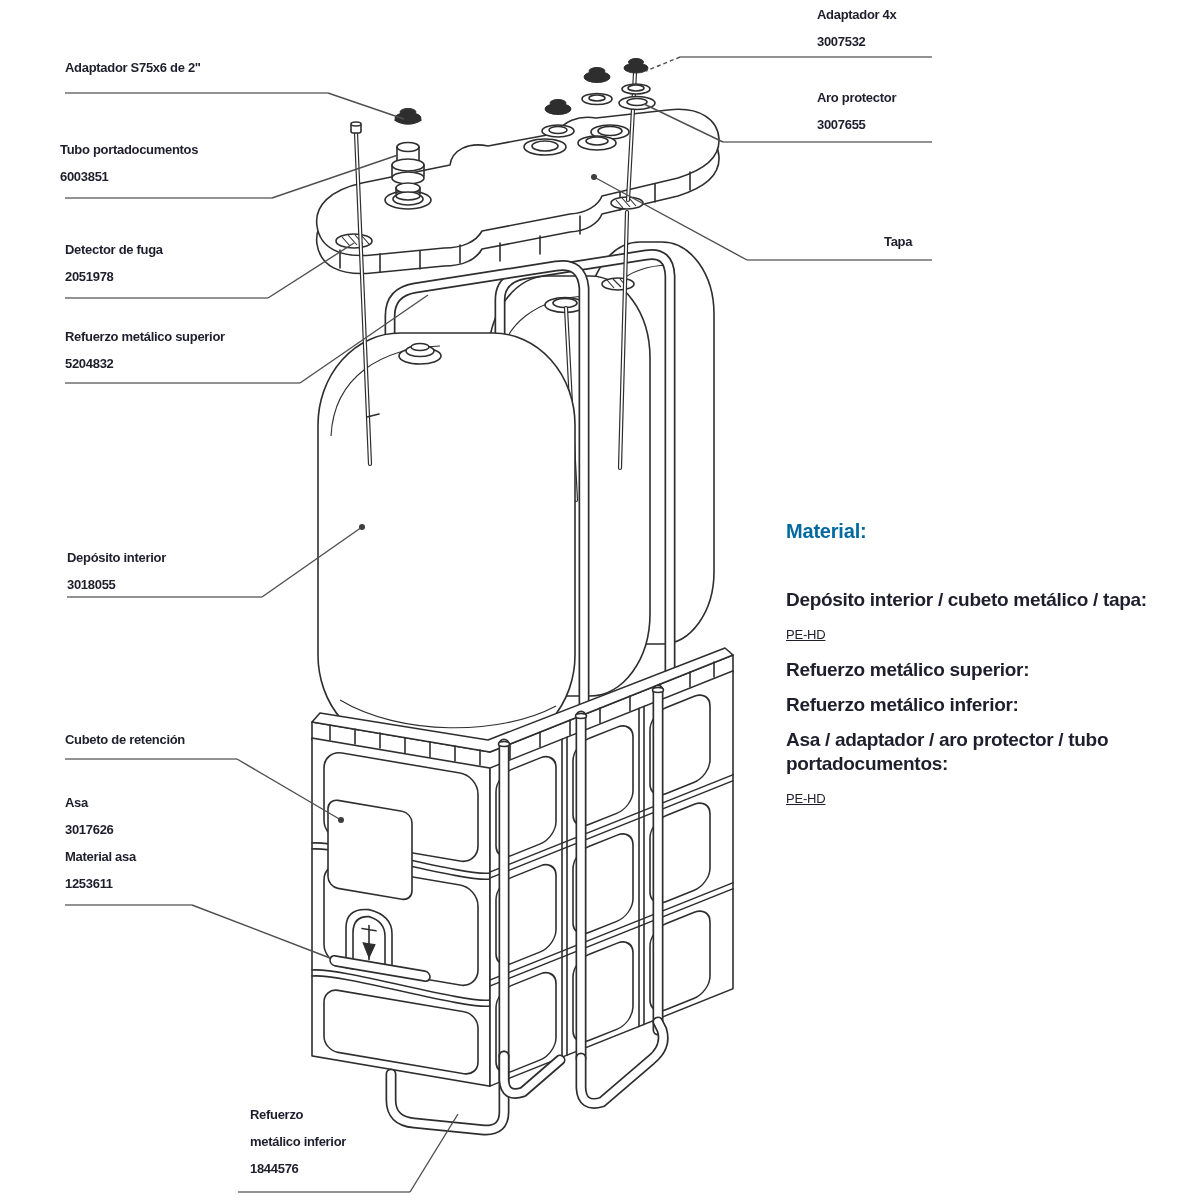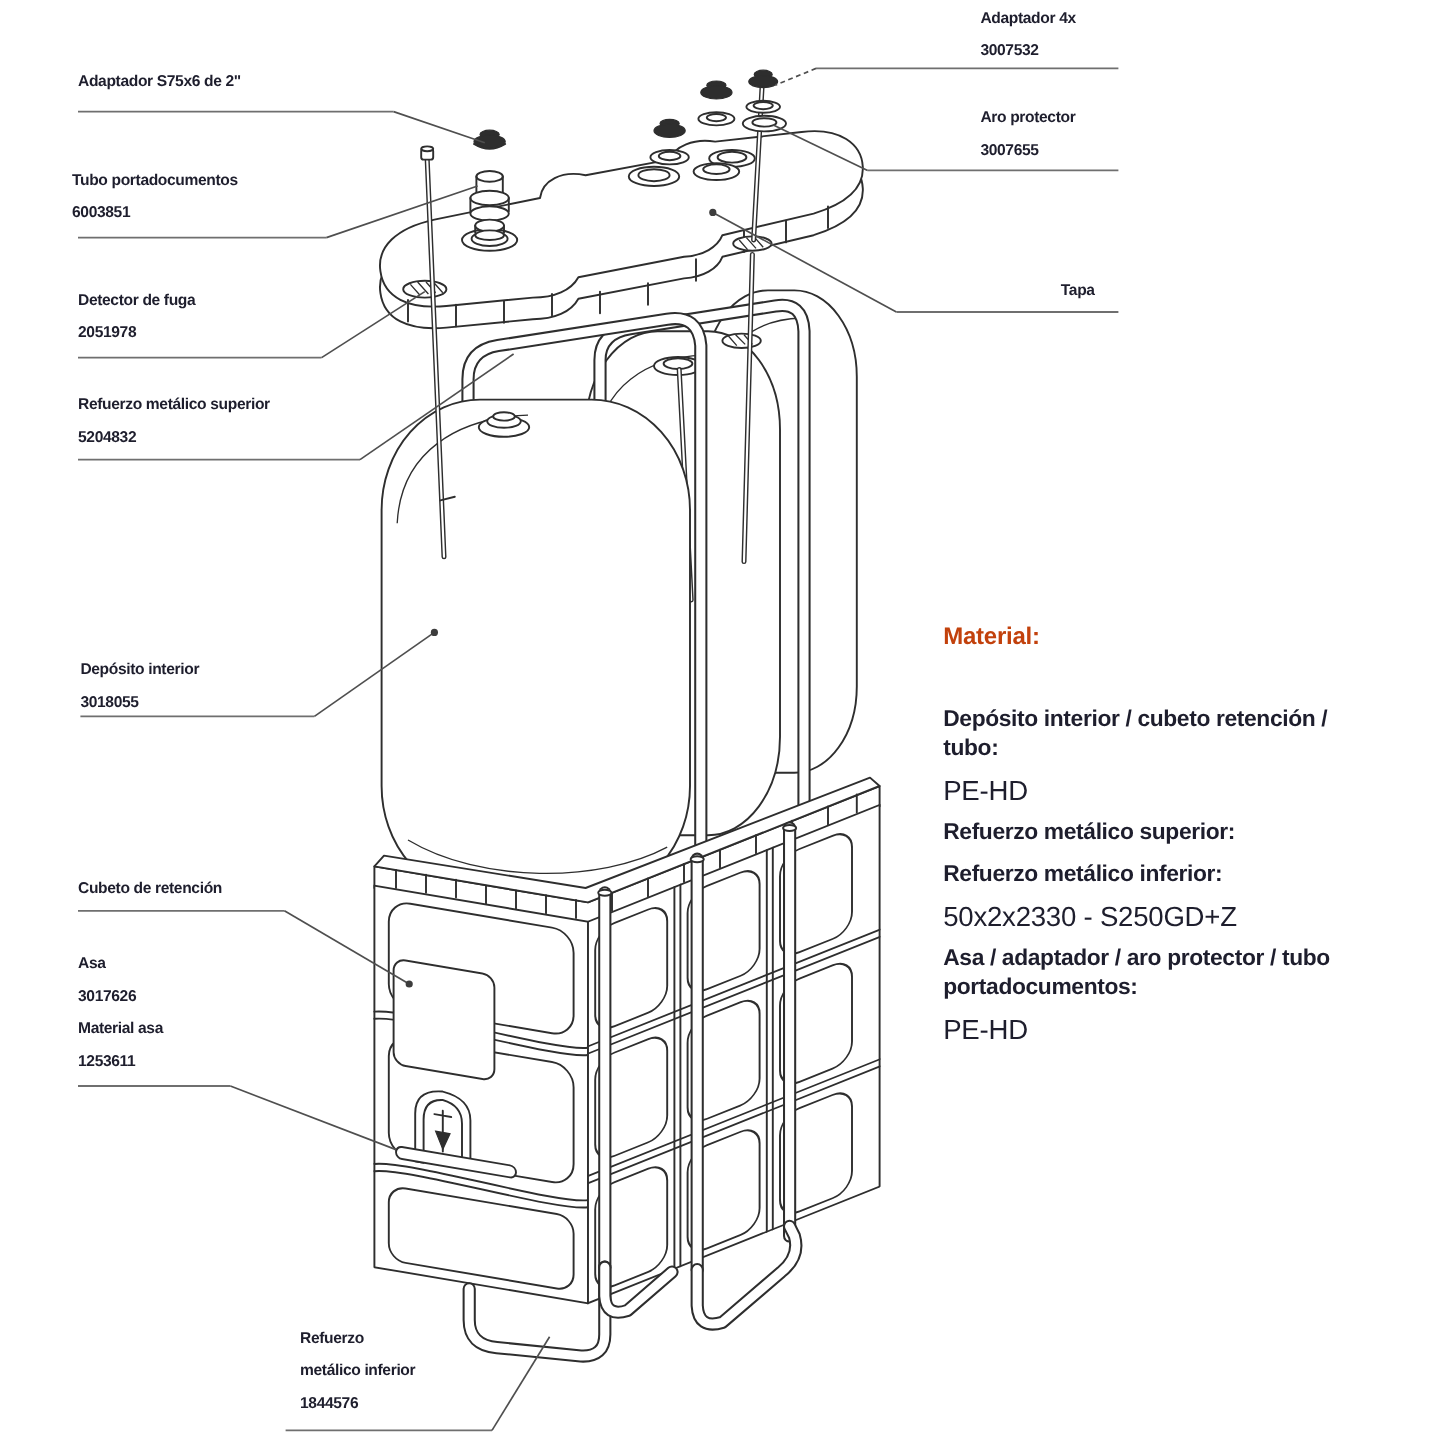--- a/index.html
+++ b/index.html
@@ -2,24 +2,24 @@
 <html><head>
 <meta charset="utf-8">
 <style>
   html,body{margin:0;padding:0;background:#ffffff;}
   #page{position:relative;width:1200px;height:1200px;background:#ffffff;overflow:hidden;
         font-family:"Liberation Sans",sans-serif;}
   #art{position:absolute;left:0;top:0;}
   .lbl{position:absolute;font-weight:700;font-size:13px;line-height:27px;color:#1e1e2d;
        letter-spacing:-0.3px;white-space:nowrap;}
   .mat{position:absolute;left:786px;top:518px;width:362px;color:#1e1e2d;}
-  .mat-h{color:#c2410c;font-weight:700;font-size:20px;line-height:26px;margin-bottom:44px;
+  .mat-h{color:#0369a1;font-weight:700;font-size:20px;line-height:26px;margin-bottom:44px;
          letter-spacing:-0.2px;}
   .m-name{font-weight:700;font-size:19px;line-height:24px;margin-bottom:11px;letter-spacing:-0.3px;}
-  .m-val{font-weight:400;font-size:23px;line-height:24px;margin-bottom:11px;letter-spacing:-0.2px;}
+  .m-val{font-weight:400;font-size:13px;line-height:24px;margin-bottom:11px;letter-spacing:-0.2px;text-decoration:underline;}
   .ln{stroke:#2e2e2e;stroke-width:1.6;fill:none;stroke-linecap:round;stroke-linejoin:round;}
   .fw{stroke:#2e2e2e;stroke-width:1.6;fill:#ffffff;stroke-linejoin:round;}
   .thin{stroke:#2e2e2e;stroke-width:1.1;fill:none;}
   .dk{fill:#2e2e2e;stroke:#2e2e2e;stroke-width:1;}
   .tube{stroke:#2e2e2e;stroke-width:11;fill:none;stroke-linecap:round;stroke-linejoin:round;}
   .tube-i{stroke:#ffffff;stroke-width:7.6;fill:none;stroke-linecap:round;stroke-linejoin:round;}
   .rod{stroke:#2e2e2e;stroke-width:4.2;fill:none;stroke-linecap:round;}
   .rod-i{stroke:#ffffff;stroke-width:1.8;fill:none;stroke-linecap:round;}
   .ul{stroke:#6f6f6f;stroke-width:1.5;fill:none;}
   .ldr{stroke:#4f4f4f;stroke-width:1.4;fill:none;}
@@ -264,29 +264,28 @@
       <div>3007655</div>
     </div>
     <div class="lbl" style="left:884px;top:228px">
       <div>Tapa</div>
     </div>
   </div>
 
   <div class="mat">
     <div class="mat-h">Material:</div>
     <div>
-      <div class="m-name">Depósito interior / cubeto retención / tubo:</div>
+      <div class="m-name">Depósito interior / cubeto metálico / tapa:</div>
       <div class="m-val">PE-HD</div>
     </div>
     <div>
       <div class="m-name">Refuerzo metálico superior:</div>
     </div>
     <div>
       <div class="m-name">Refuerzo metálico inferior:</div>
-      <div class="m-val">50x2x2330 - S250GD+Z</div>
     </div>
     <div>
       <div class="m-name">Asa / adaptador / aro protector / tubo portadocumentos:</div>
       <div class="m-val">PE-HD</div>
     </div>
   </div>
 
 </div>
 
 </body></html>

